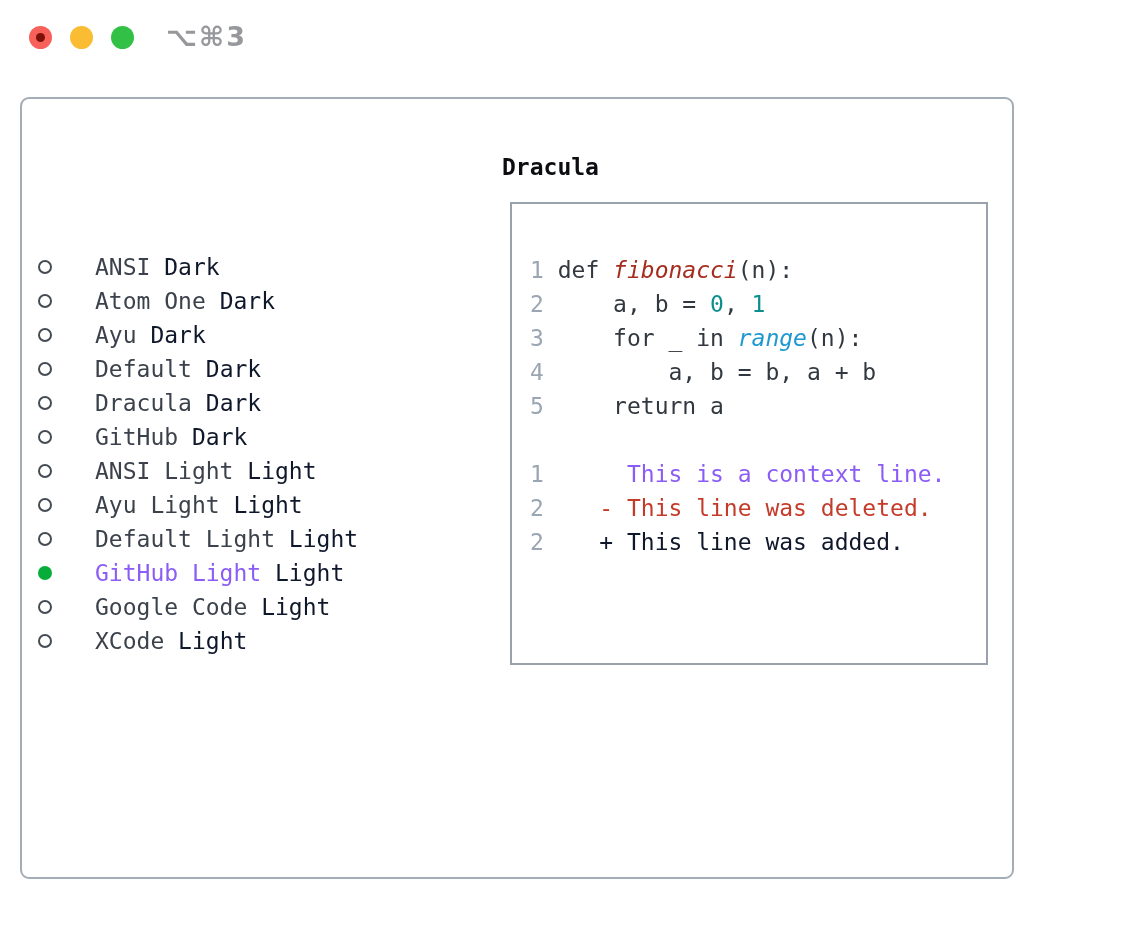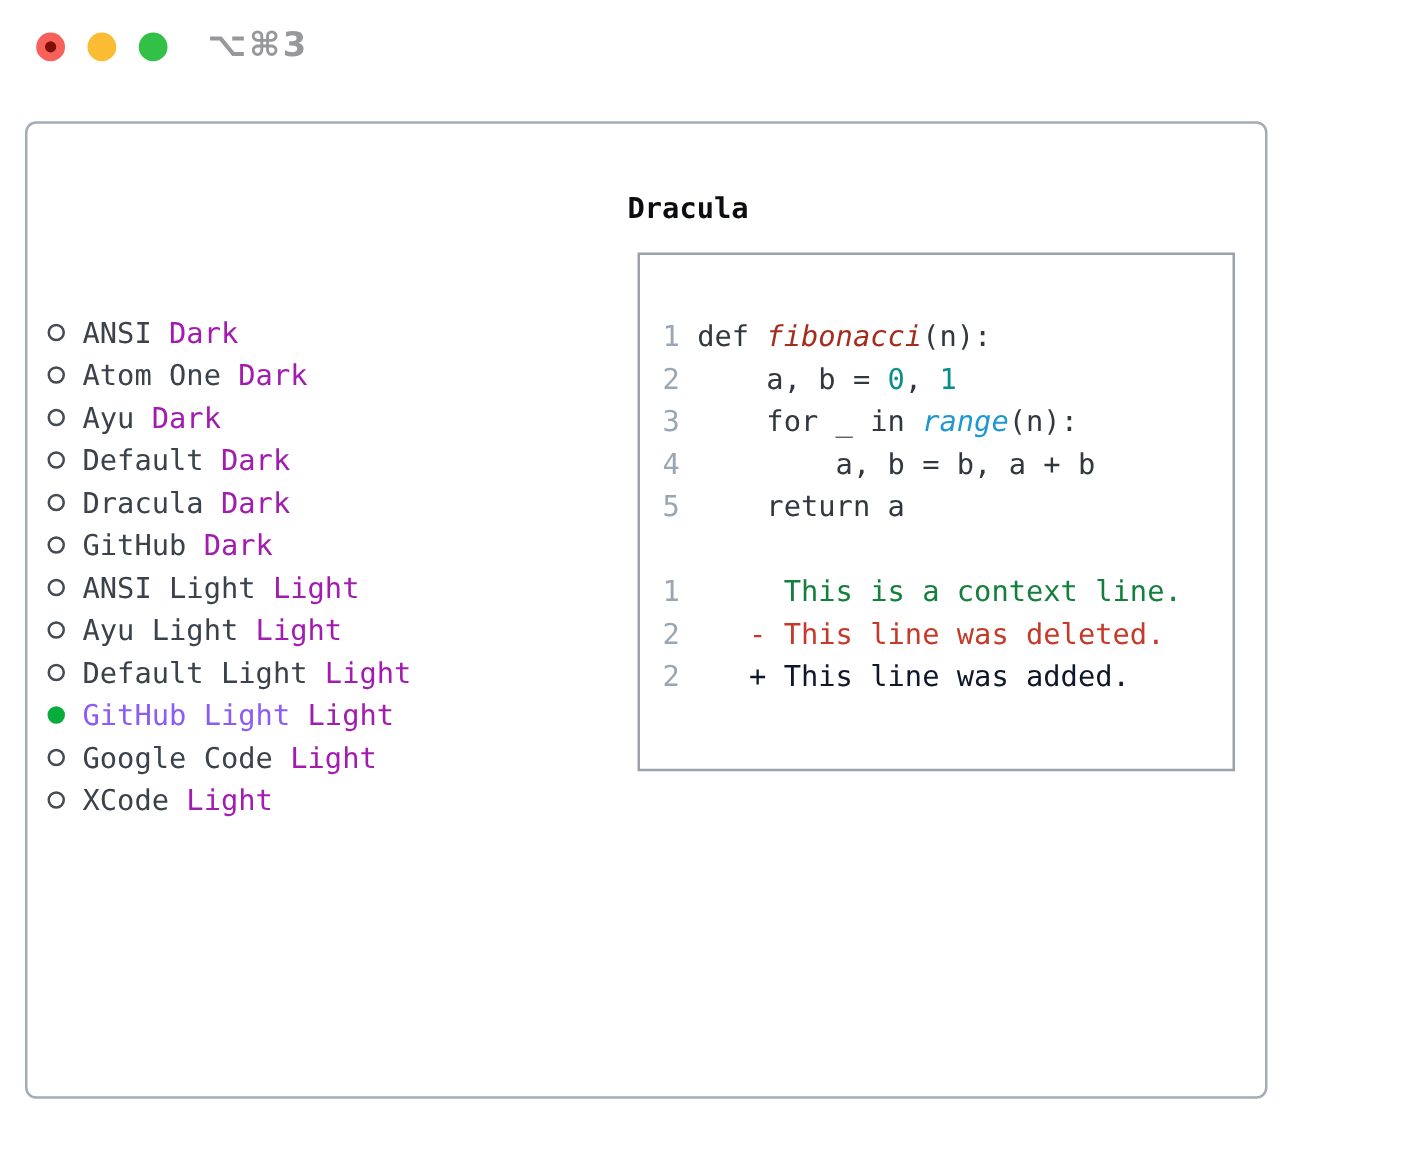--- a/index.html
+++ b/index.html
@@ -27,37 +27,37 @@
   .left-col { position:absolute; left:16px; top:49px; font-size:23px; line-height:34px;
               color:#3b424b; white-space:pre; }
   .row { height:34px; white-space:pre; }
   .spacer { height:34px; }
   .slot { display:inline-block; width:28px; }
   .prompt { font-weight:700; color:#0b0d10; }
   .heading { font-weight:700; color:#0b0d10; }
   .radio { display:inline-block; width:14px; height:14px; border-radius:50%;
            border:2.5px solid #454b53; vertical-align:middle; margin-top:-4px; }
   .radio.sel { border-color:#07ad3a; background:#07ad3a; }
-  .name { color:#3b424b; }
+  .name { color:#3b424b;margin-left:29px; }
   .name.sel { color:#8b5cf6; }
-  .variant { color:#a21caf;margin-top:36px; }
+  .variant { color:#0f172a;margin-top:36px; }
 
   
   .preview-heading { position:absolute; left:480px; top:51px; font-size:23px; font-weight:700;
                      color:#0b0d10; line-height:34px; }
-  .preview-box { position:absolute; left:488px; top:103px; width:478px; height:415px;
+  .preview-box { position:absolute; left:488px; top:103px; width:478px; height:463px;
                  border:2px solid #99a2ac; background:#ffffff; }
   .code { position:absolute; left:18px; top:49px; font-size:23px; line-height:34px; white-space:pre; }
   .pline { height:34px; white-space:pre; }
   .c-ln      { color:#9aa6b2; }
   .c-code    { color:#32383f; }
   .c-func    { color:#a52d1e; font-style:italic; }
   .c-lit     { color:#0b8e8e; }
   .c-builtin { color:#1e98d1;font-style:italic; }
-  .c-ctx     { color:#15803d; }
+  .c-ctx     { color:#8b5cf6; }
   .c-del     { color:#c53b2a;margin-top:24px; }
   .c-add     { color:#0f172a; }
 </style>
 </head>
 <body>
 
 <div class="window">
 
   <div class="titlebar">
     <span class="light red">

